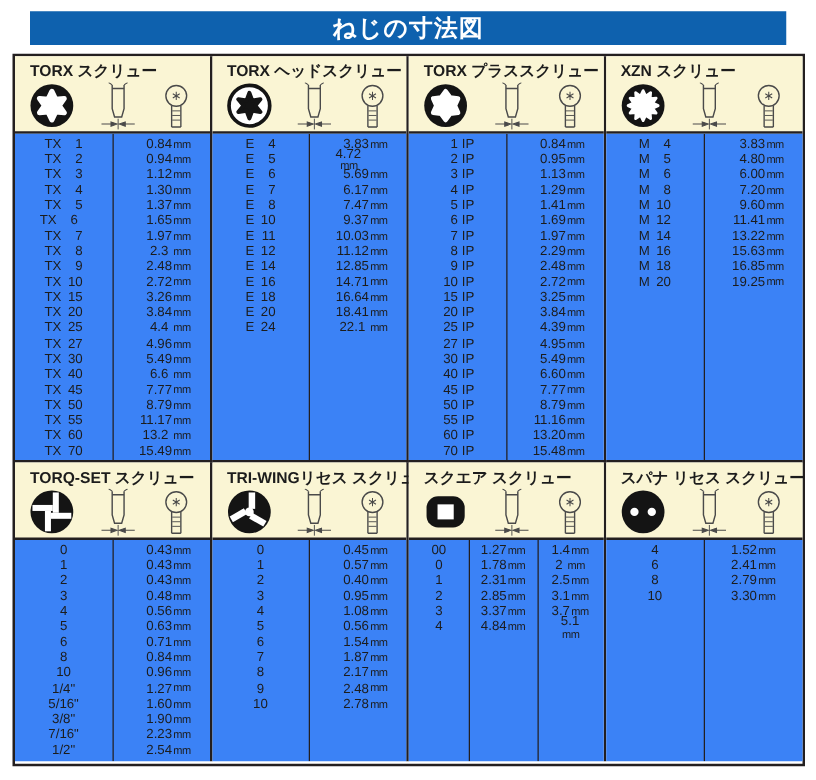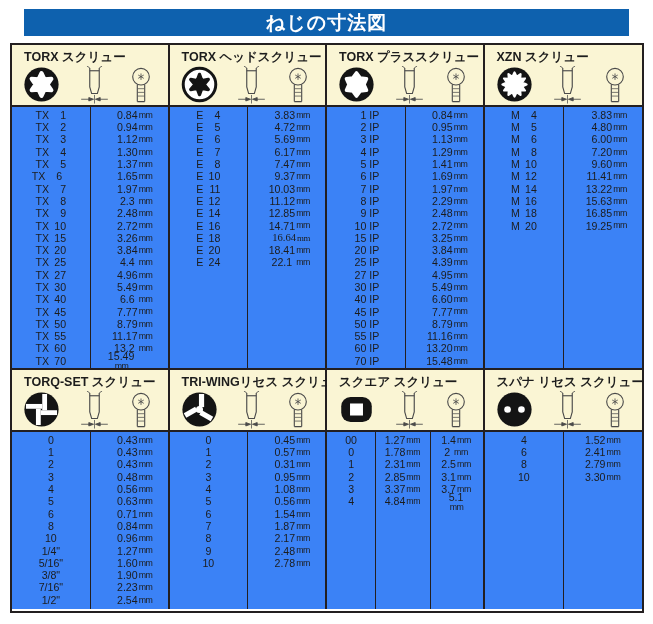--- a/index.html
+++ b/index.html
@@ -288,21 +288,21 @@
             <div class="cell val-right" style="width: 50%;">
               <span class="v">13.2 </span>
               <span class="u">mm</span>
             </div>
           </div>
           <div class="row">
             <div class="cell lab" style="width: 50%;">
               <span class="pfx">TX</span>
               <span class="num">70</span>
             </div>
-            <div class="cell val-right" style="width: 50%; flex-direction: column;">
+            <div class="cell val-right" style="width: 50%;">
               <span class="v">15.49</span>
               <span class="u">mm</span>
             </div>
           </div>
         </div>
   </section>
       <section class="sec top">
     <header class="sec-h">
       <div class="sec-title">TORX ヘッドスクリュー</div>
       <div class="sec-icons">
@@ -344,21 +344,21 @@
             <div class="cell val-right" style="width: 50%;">
               <span class="v">3.83</span>
               <span class="u">mm</span>
             </div>
           </div>
           <div class="row">
             <div class="cell lab" style="width: 50%;">
               <span class="pfx">E</span>
               <span class="num">5</span>
             </div>
-            <div class="cell val-right" style="width: 50%;">
+            <div class="cell val-right" style="width: 50%; flex-direction: column;">
               <span class="v">4.72</span>
               <span class="u">mm</span>
             </div>
           </div>
           <div class="row">
             <div class="cell lab" style="width: 50%;">
               <span class="pfx">E</span>
               <span class="num">6</span>
             </div>
             <div class="cell val-right" style="width: 50%;">
@@ -434,21 +434,21 @@
             <div class="cell val-right" style="width: 50%;">
               <span class="v">14.71</span>
               <span class="u">mm</span>
             </div>
           </div>
           <div class="row">
             <div class="cell lab" style="width: 50%;">
               <span class="pfx">E</span>
               <span class="num">18</span>
             </div>
-            <div class="cell val-right" style="width: 50%; font-family: Liberation Serif, serif;">
+            <div class="cell val-right" style="width: 50%;">
               <span class="v">16.64</span>
               <span class="u">mm</span>
             </div>
           </div>
           <div class="row">
             <div class="cell lab" style="width: 50%;">
               <span class="pfx">E</span>
               <span class="num">20</span>
             </div>
             <div class="cell val-right" style="width: 50%;">
@@ -1072,21 +1072,21 @@
             <div class="cell val-right" style="width: 50%;">
               <span class="v">0.57</span>
               <span class="u">mm</span>
             </div>
           </div>
           <div class="row">
             <div class="cell lab" style="width: 50%;">
               <span>2</span>
             </div>
             <div class="cell val-right" style="width: 50%;">
-              <span class="v">0.31</span>
+              <span class="v">0.40</span>
               <span class="u">mm</span>
             </div>
           </div>
           <div class="row">
             <div class="cell lab" style="width: 50%;">
               <span>3</span>
             </div>
             <div class="cell val-right" style="width: 50%;">
               <span class="v">0.95</span>
               <span class="u">mm</span>

